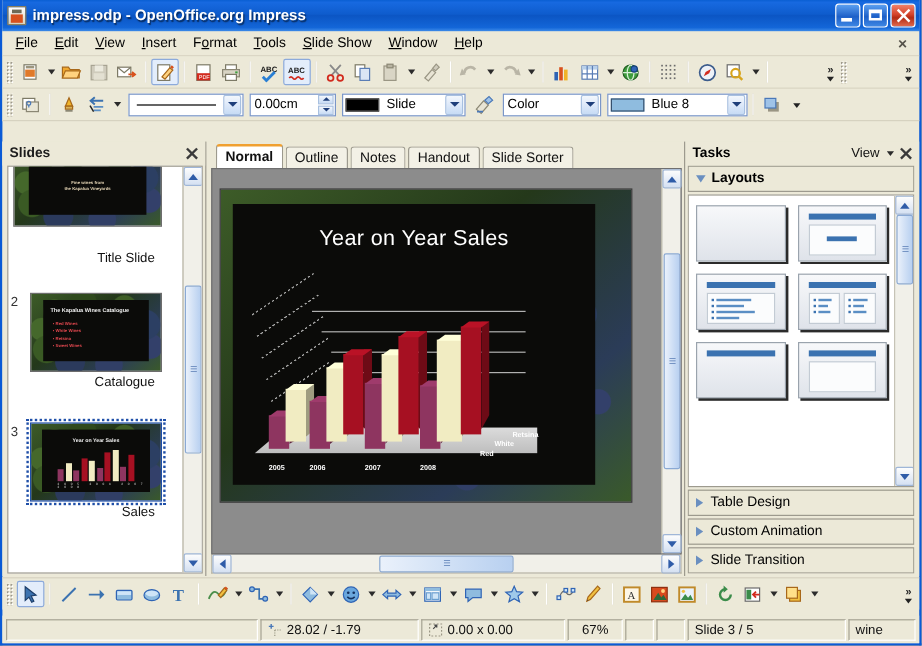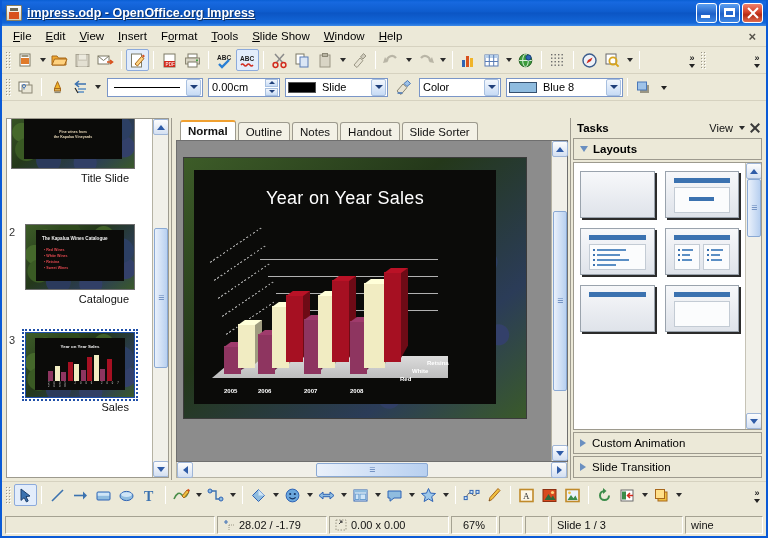--- a/index.html
+++ b/index.html
@@ -14,21 +14,21 @@
 
   
   .titlebar { height:26px; display:flex; align-items:center;
     background:linear-gradient(to bottom,#0a5fd3 0%,#1769e0 8%,#0e5ccd 45%,#0b55c4 50%,#1366d8 88%,#3d8ae8 100%);
     padding:0 3px 0 4px; position:relative; }
   .tb-icon { width:16px; height:16px; margin-right:5px; position:relative; flex:none;
     background:linear-gradient(#fff,#d9d2bc); border:1px solid #8a7f5e; border-radius:1px; }
   .tb-icon:after{content:"";position:absolute;left:2px;top:6px;width:10px;height:7px;background:#d8511d;}
   .tb-icon:before{content:"";position:absolute;left:3px;top:2px;width:8px;height:3px;background:#6f6a55;}
   .tb-title { color:#fff; font-weight:bold; font-size:12.5px; text-shadow:1px 1px 1px rgba(0,0,0,.55);
-    white-space:nowrap; flex:1;text-decoration:underline; }
+    white-space:nowrap; flex:1; }
   .tb-btns { display:flex; gap:2px; }
   .tb-btn { width:21px; height:20px; border:1px solid #fff; border-radius:3px; position:relative;
     background:linear-gradient(to bottom,#5b9ff0,#1e60c8 55%,#3e87e4); }
   .tb-btn.close { background:linear-gradient(to bottom,#f1816a,#d4422a 45%,#b32b14 60%,#e06a4e); }
   .tb-btn i { position:absolute; display:block; }
   .btn-min i { left:4px; bottom:4px; width:9px; height:3px; background:#fff; }
   .btn-max i { left:4px; top:4px; width:11px; height:9px; border:2px solid #fff; border-top-width:3px; }
   .btn-cl i { left:9px; top:2px; width:2px; height:14px; background:#fff; }
   .btn-cl i:first-child { transform:rotate(45deg); }
   .btn-cl i:last-child { transform:rotate(-45deg); }
@@ -506,32 +506,39 @@
         </svg>
     </div>
     <div class="overflow" style="margin-left:2px">
         <span class="ch"></span>
       </div>
   </div>
 
   <div class="body">
 
     <div class="slides-panel">
+      <div class="panel-head">
+        <span class="t">Slides</span>
+        <span class="xbtn">
+            <i></i>
+            <i></i>
+          </span>
+      </div>
       <div class="slides-list">
         <div class="slides-inner">
 
           <div class="thumb-row" style="position:absolute;left:4px;top:-18px;width:124px;">
             <div class="thumb vine" style="width:124px;height:68px;">
               <div class="slide-dark" style="left:12px;top:6px;right:12px;bottom:9px;"></div>
               <div style="position:absolute;left:0;right:0;top:28px;text-align:center;color:#e8d8b8;font-size:3.6px;line-height:5px;font-weight:bold;">
                 <div>Fine wines from</div>
                 <div>the Kapalua Vineyards</div>
               </div>
             </div>
-            <div class="thumb-label" style="margin-top:3px">Title Slide</div>
+            <div class="thumb-label" style="margin-top:20px">Title Slide</div>
           </div>
 
           <div class="thumb-row" style="position:absolute;left:4px;top:105px;width:124px;">
             <div class="thumb-num" style="top:2px;left:-2px">2</div>
             <div class="thumb vine" style="margin-left:14px;width:110px;height:66px;">
               <div class="slide-dark" style="left:10px;top:5px;right:10px;bottom:8px;"></div>
               <div style="position:absolute;left:16px;top:11px;color:#eee;font-size:4.6px;font-weight:bold;">The Kapalua Wines Catalogue</div>
               <div style="position:absolute;left:18px;top:22px;color:#e2484f;font-size:3.6px;line-height:6px;font-weight:bold;">
                 <div>• <span>Red Wines</span></div>
                 <div>• <span>White Wines</span></div>
@@ -801,20 +808,24 @@
             <div class="sb-thumb v" style="height:58px">
                 <span class="sb-grip">☰</span>
               </div>
             <div class="sb-track"></div>
             <div class="sb-arrow down"></div>
           </div>
         </div>
 
         <div class="accordion">
           <span class="tri"></span>
+          <span class="lbl">Table Design</span>
+        </div>
+        <div class="accordion">
+          <span class="tri"></span>
           <span class="lbl">Custom Animation</span>
         </div>
         <div class="accordion">
           <span class="tri"></span>
           <span class="lbl">Slide Transition</span>
         </div>
       </div>
     </div>
   </div>
 
@@ -971,33 +982,33 @@
           <rect x="5" y="5" width="9" height="9" fill="#f0c040" stroke="#a8681a"></rect>
           <rect x="2.5" y="2.5" width="9" height="9" fill="#ffe08a" stroke="#a8681a"></rect>
         </svg>
     </div>
     <div class="caret"></div>
     <div class="overflow">»<span class="ch"></span></div>
   </div>
 
   <div class="statusbar">
     <div class="sfield" style="width:210px"></div>
-    <div class="sfield" style="width:110px">
+    <div class="sfield" style="width:132px">
       <svg width="12" height="12" viewBox="0 0 12 12" style="margin-right:4px">
           <path d="M1 3h4M3 1v4" stroke="#4a78b8" stroke-width="1.2"></path>
           <path d="M6 6h5M6 6v5" stroke="#9a9684" stroke-width="1" stroke-dasharray="1,1"></path>
         </svg>
       <span>28.02 / -1.79</span>
     </div>
     <div class="sfield" style="width:120px">
       <svg width="12" height="12" viewBox="0 0 12 12" style="margin-right:4px">
           <rect x="1" y="1" width="10" height="10" fill="none" stroke="#9a9684" stroke-dasharray="1.5,1.5"></rect>
           <path d="M4 5l3-3M5 2h2v2" stroke="#4a4a4a" stroke-width="1"></path>
         </svg>
       <span>0.00 x 0.00</span>
     </div>
     <div class="sfield" style="width:46px;justify-content:center">67%</div>
     <div class="sfield" style="width:24px"></div>
     <div class="sfield" style="width:24px"></div>
-    <div class="sfield" style="width:132px">Slide 1 / 3</div>
+    <div class="sfield" style="width:132px">Slide 3 / 5</div>
     <div class="sfield" style="flex:1">wine</div>
   </div>
 </div>
 
 </body></html>

